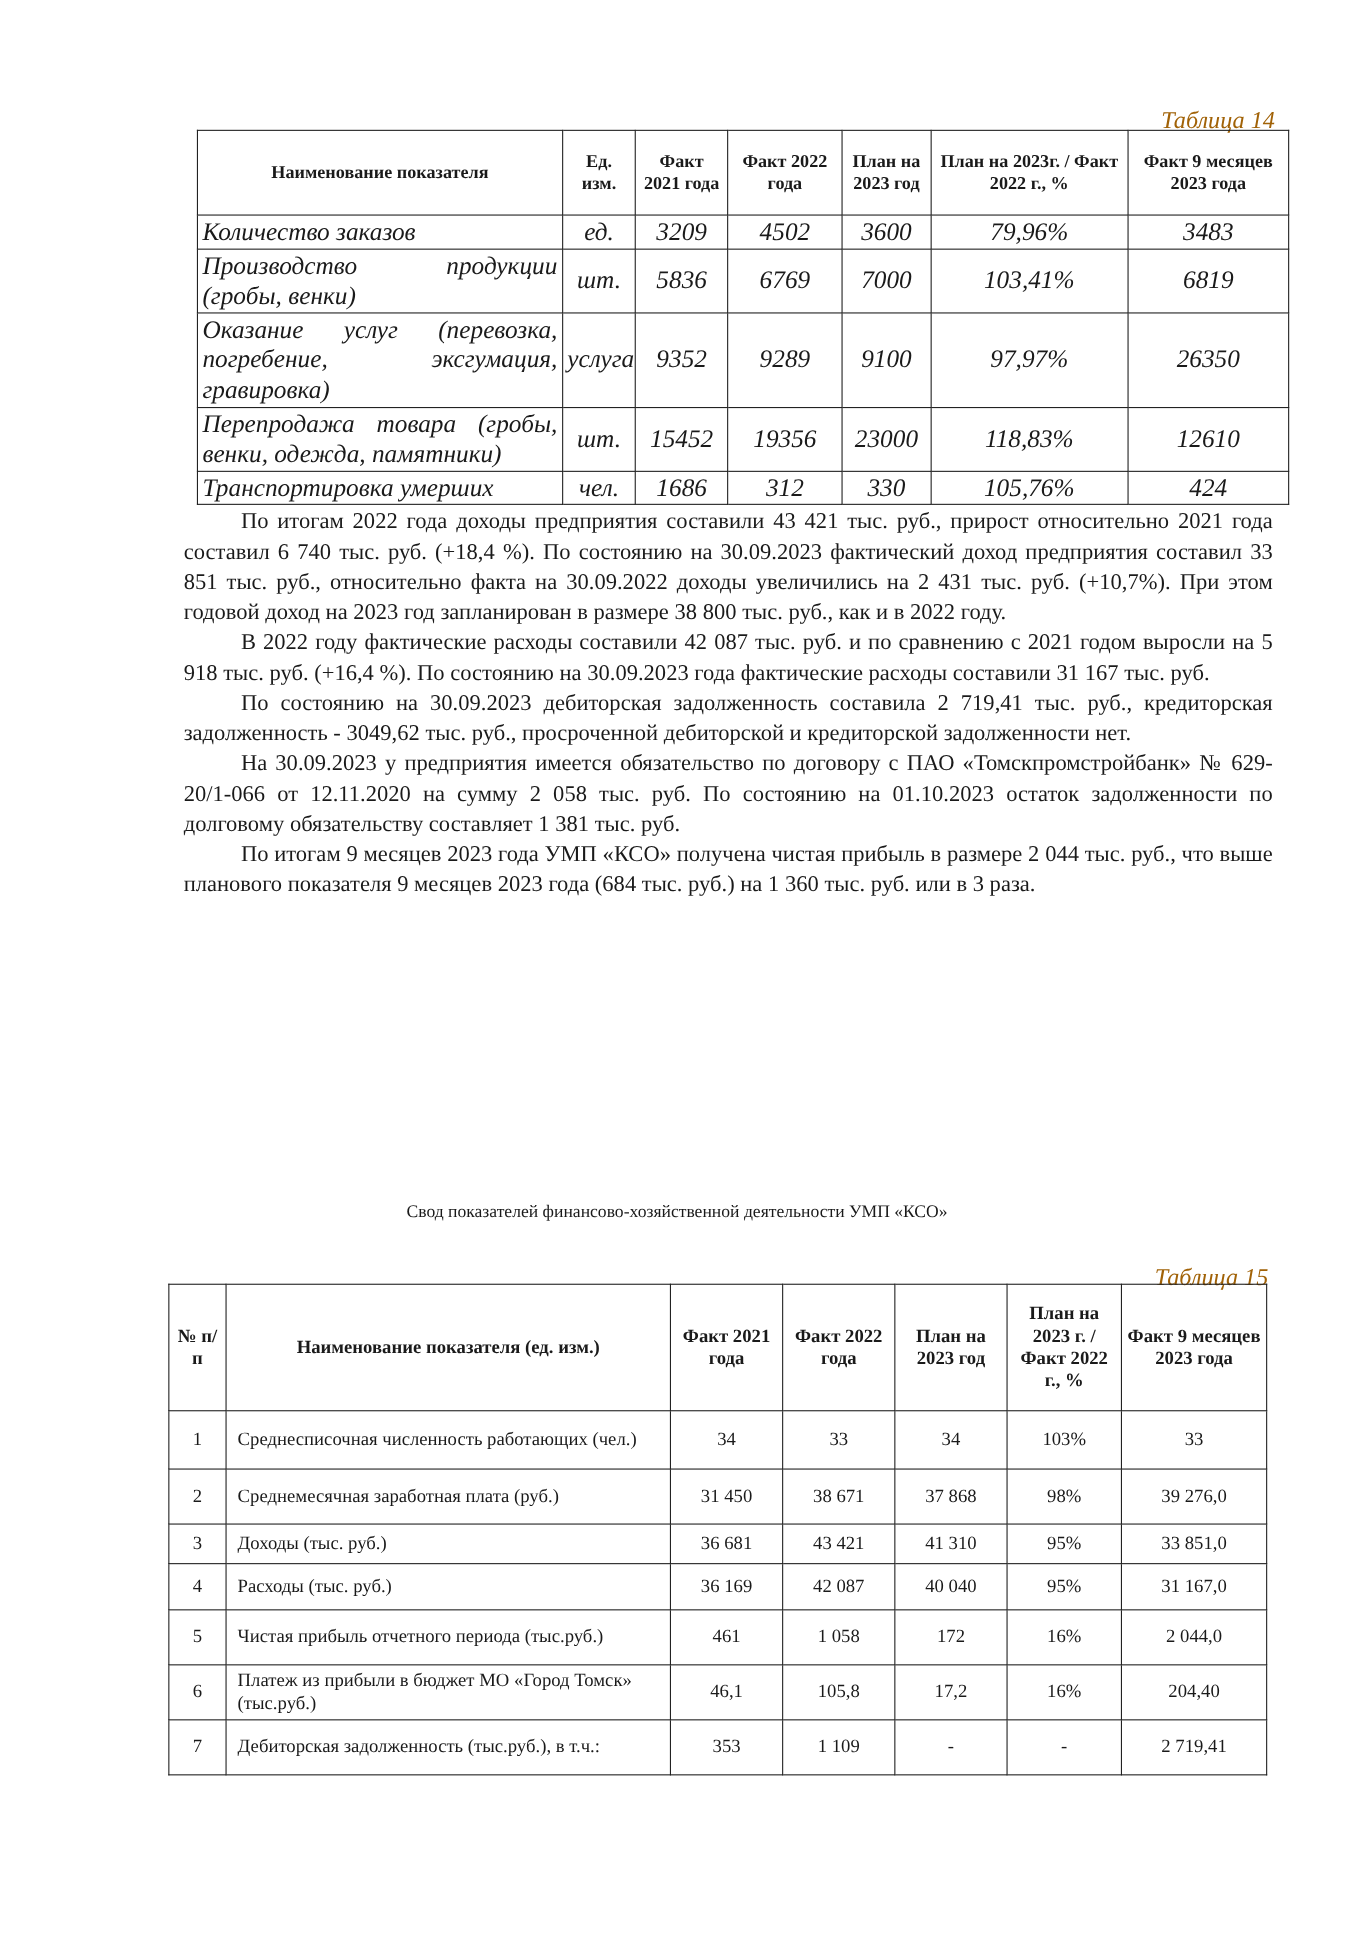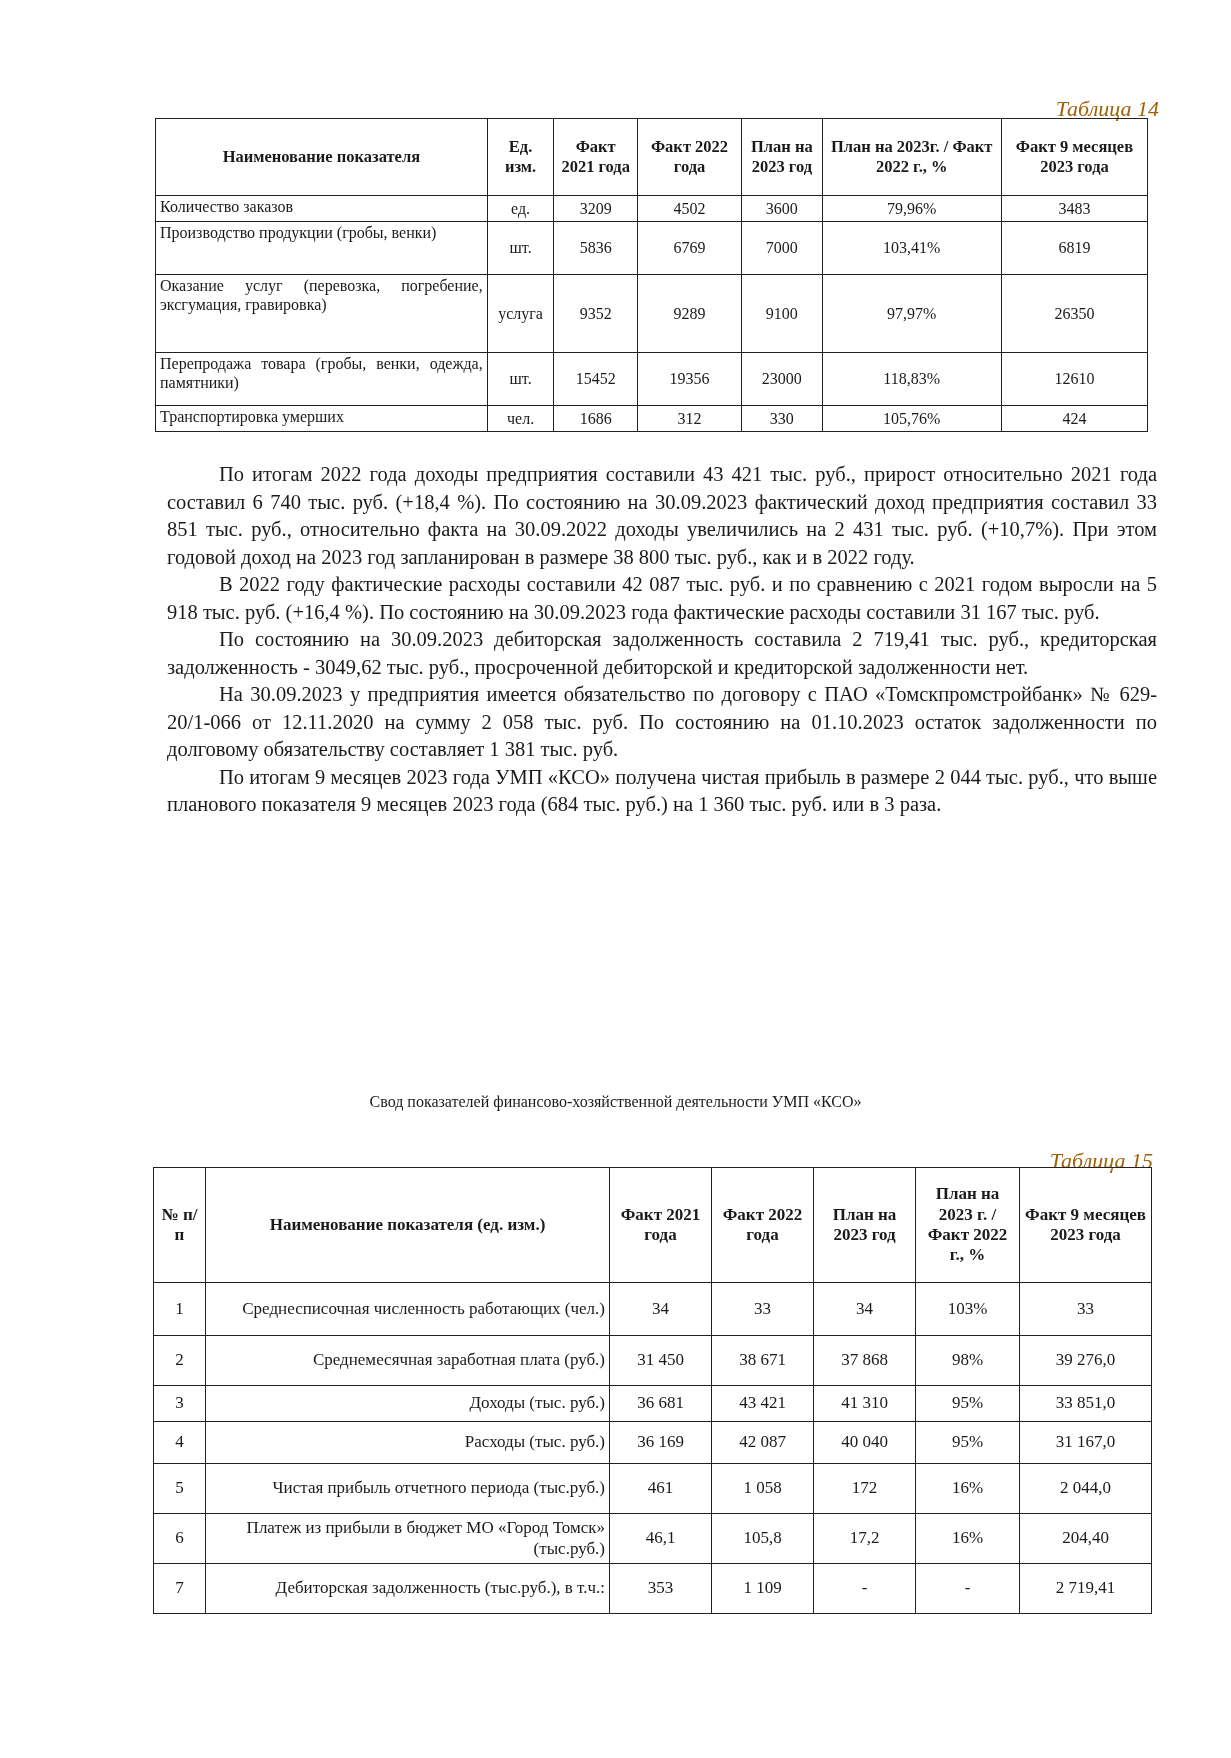--- a/index.html
+++ b/index.html
@@ -10,28 +10,28 @@
     .caption { position: absolute; font-style: italic; font-size: 22px; color: #a16207; }
     #t14-caption { right: 72px; top: 96px; }
     #t15-caption { right: 78px; top: 1148px; }
 
     table { border-collapse: collapse; position: absolute; table-layout: fixed; }
     td, th { border: 1.4px solid #222; font-size: 17.5px; line-height: 1.2; padding: 1px 4px; }
     th { font-weight: bold; text-align: center; vertical-align: middle; }
     td.num { text-align: center; vertical-align: middle; }
     td.name { text-align: justify; vertical-align: top; }
 
-    #table14 { left: 155px; top: 118px; width: 993px; }
+    #table14 { left: 179px; top: 118px; width: 993px; }
     #table14 th { height: 74px; font-size: 16.5px; }
-    #table14 td { font-size: 16px; }
+    #table14 td { font-size: 23px; font-style: italic; }
 
     #table15 { left: 153px; top: 1167px; width: 998px; }
     #table15 th { height: 112px; font-size: 17px; }
     #table15 td { font-size: 17px; }
-    #table15 td.name { padding-left: 10px; text-align: right; vertical-align: middle; }
+    #table15 td.name { padding-left: 10px; text-align: left; vertical-align: middle; }
 
     .body-text { position: absolute; left: 167px; width: 990px; font-size: 20.5px; line-height: 27.5px; text-align: justify; }
     .body-text p { margin: 0; text-indent: 52px; }
     #paragraphs { top: 461px; }
 
     #summary-title { position: absolute; left: 0; width: 1231px; top: 1093px; text-align: center; font-size: 16px; }
   </style>
 </head>
 <body>
 

